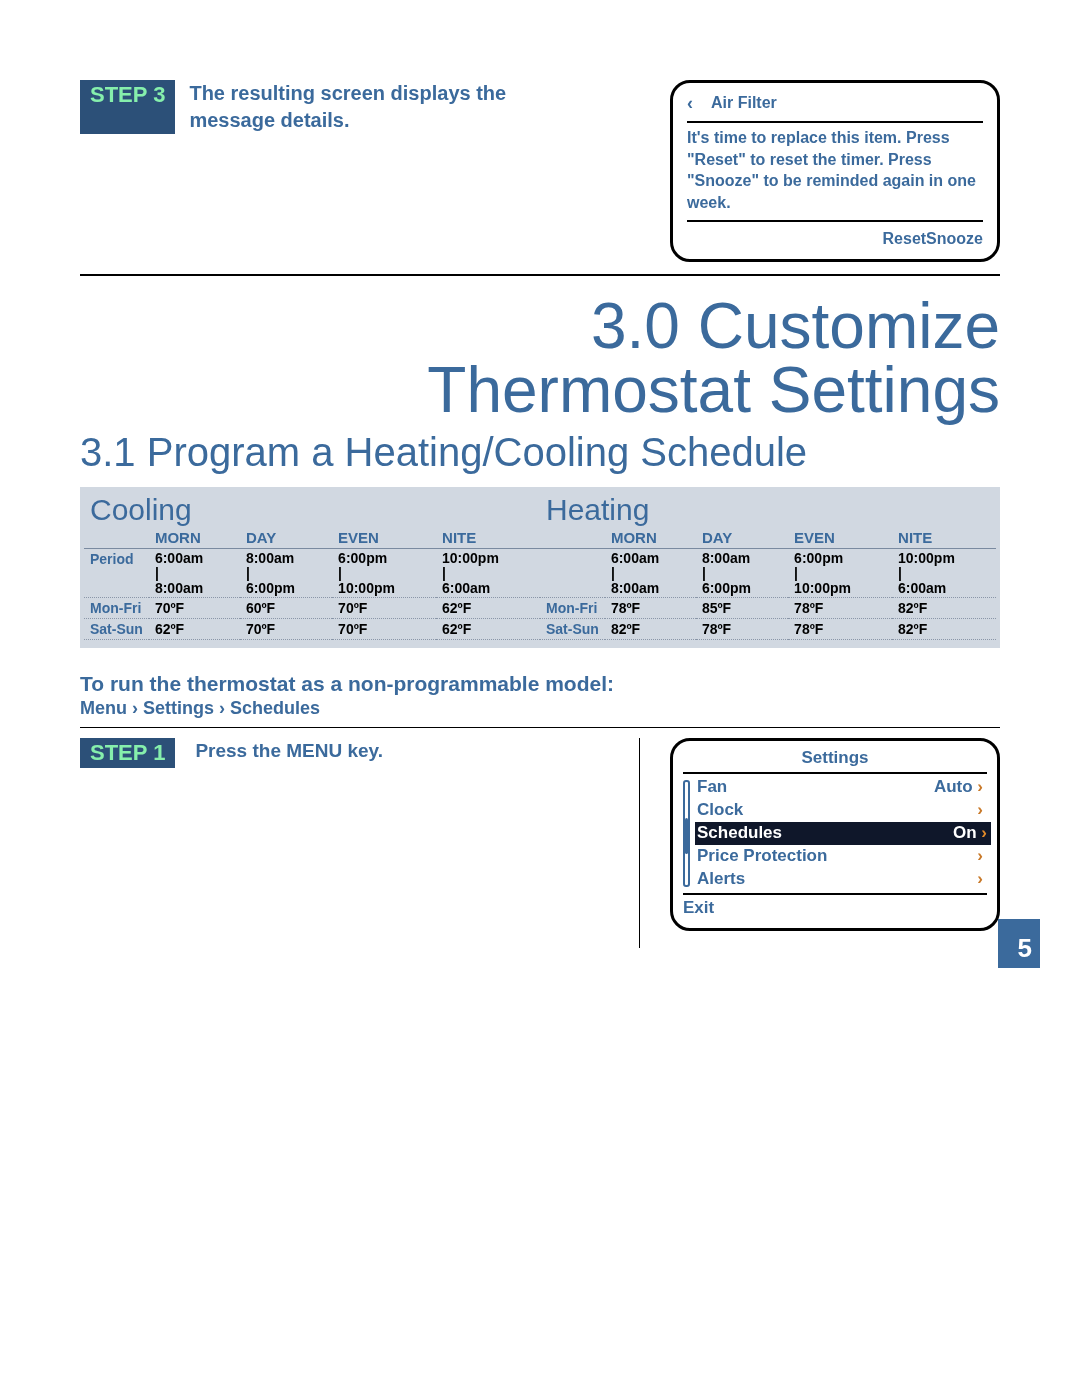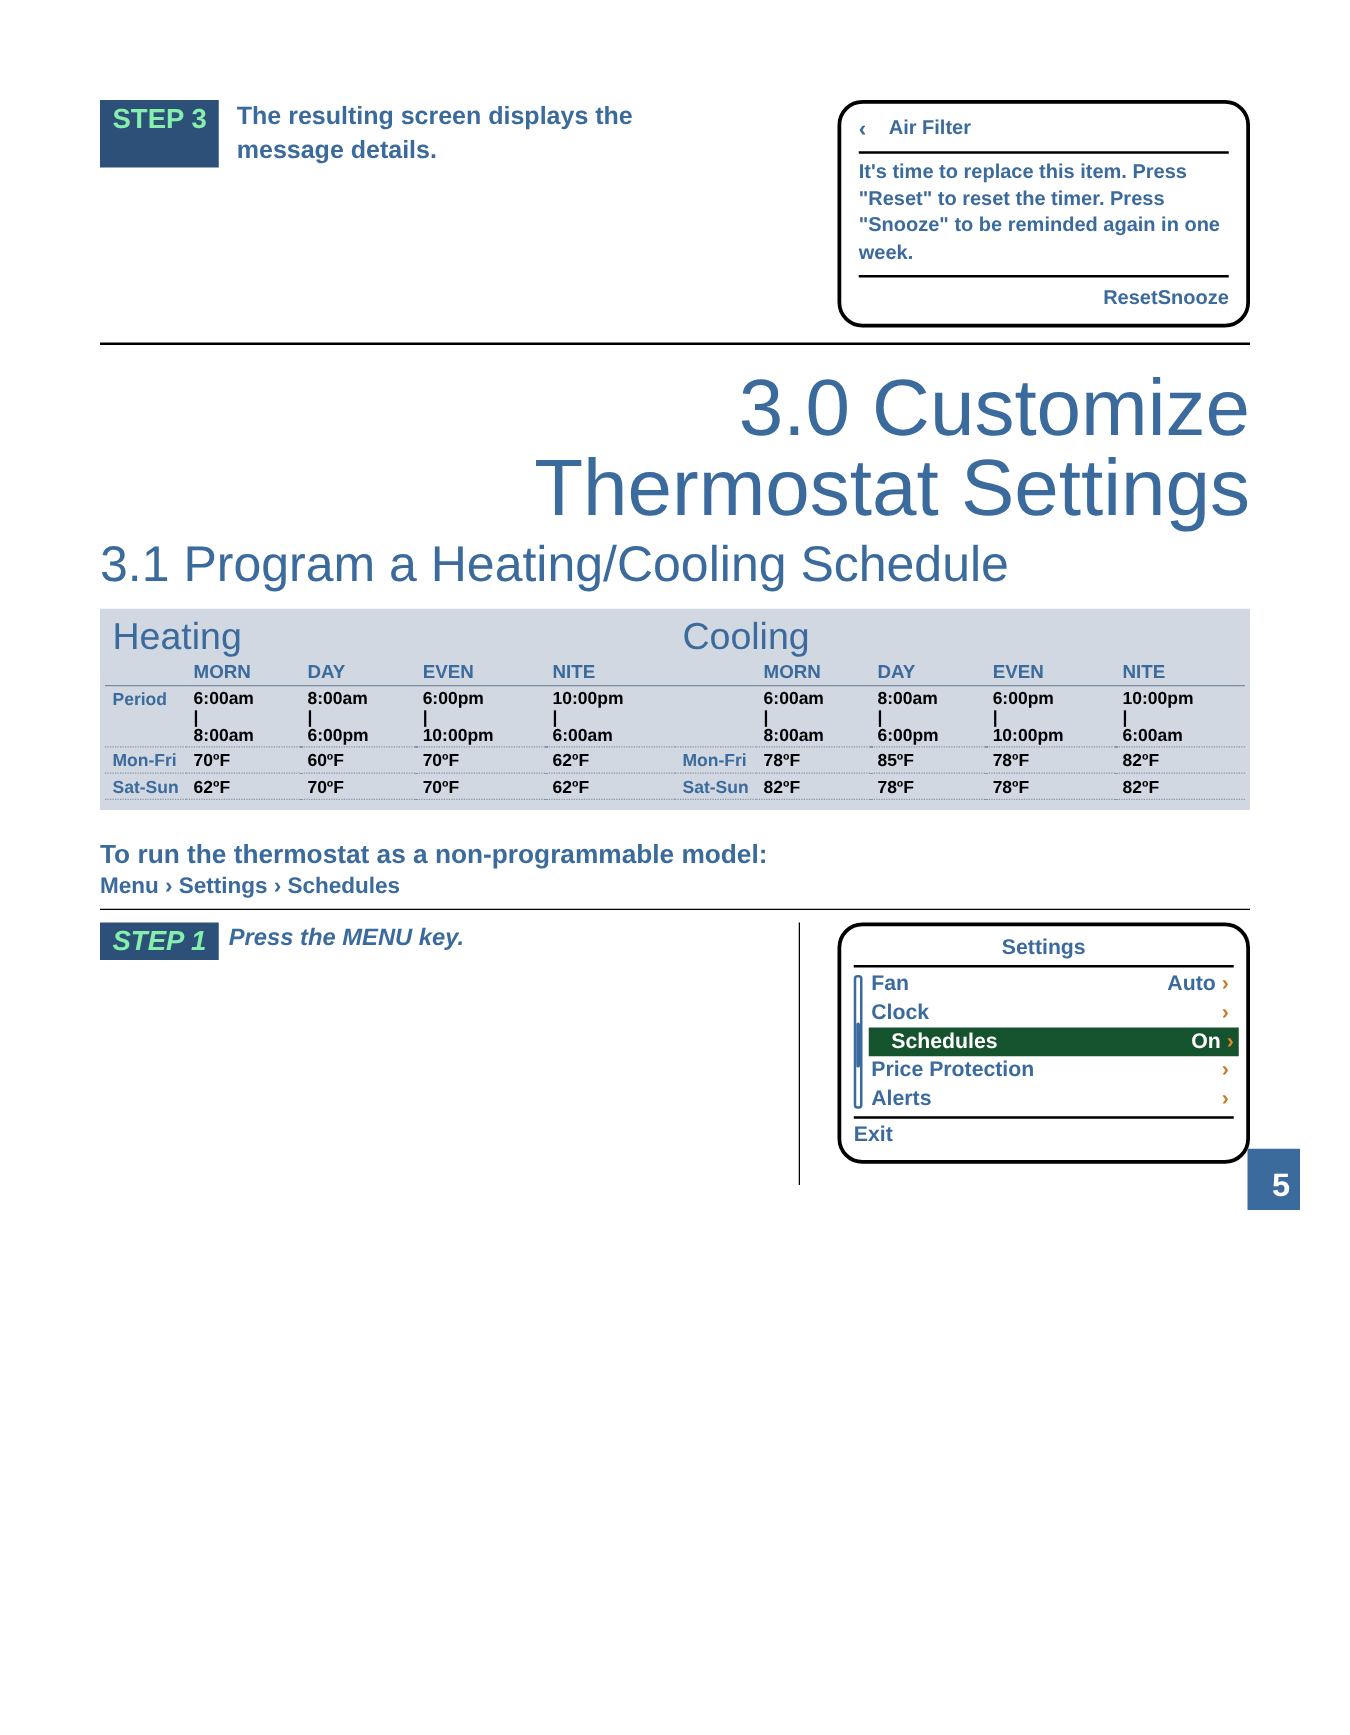--- a/index.html
+++ b/index.html
@@ -156,21 +156,21 @@
     margin: 0 0 10px 0;
   }
 
   .bottom-row {
     display: flex;
     justify-content: space-between;
     align-items: flex-start;
     gap: 20px;
   }
   .steps-col { flex: 1; }
-  .step-line { display: flex; gap: 8px; margin-bottom: 6px; font-style: italic; }
+  .step-line { display: flex; gap: 20px; margin-bottom: 6px; }
   .step-line .step-text { font-size: 19px; }
 
   .arrow-circle {
     display: inline-block; width: 18px; height: 18px;
     border: 2px solid #000; border-radius: 50%;
     text-align: center; line-height: 14px; font-size: 12px;
     font-weight: 700; vertical-align: -2px;
   }
 
   
@@ -196,23 +196,23 @@
     border: 2px solid var(--accent); border-radius: 3px;
   }
   .sp-thumb {
     position: absolute; left: 0; top: 36px; width: 3px; height: 36px;
     background: var(--accent);
     border-radius: 2px;
   }
   .sp-row { display: flex; justify-content: space-between; padding-right: 4px; }
   .sp-row .chev { color: #c97a2a; font-weight: 900; }
   .sp-row.sel {
-    background: #14532d; color: #fff;
+    background: #0f172a; color: #fff;
     margin-left: -2px; margin-right: -4px;
-    padding: 0 4px 0 18px;
+    padding: 0 4px 0 2px;
   }
   .sp-row.sel .chev { color: #e08a2a; }
   .sp-footer { border-top: 2px solid #000; margin-top: 2px; padding-top: 2px; }
 
   .page-number {
     position: absolute;
     right: 40px;
     bottom: 20px;
     background: var(--accent);
     color: #fff;
@@ -257,22 +257,22 @@
 
   <h1 class="chapter">
     <span>3.0 Customize</span><br>
     <span>Thermostat Settings</span>
   </h1>
   <h2 class="section">3.1 Program a Heating/Cooling Schedule</h2>
 
 
   <div class="sched-wrap">
     <div class="sched-titles">
+      <div class="sched-half-title">Cooling</div>
       <div class="sched-half-title">Heating</div>
-      <div class="sched-half-title">Cooling</div>
     </div>
     <div class="sched-tables">
 
       <table class="sched">
         <thead>
           <tr>
             <th class="rowhdr">.</th>
             <th>MORN</th>
             <th>DAY</th>
             <th>EVEN</th>

